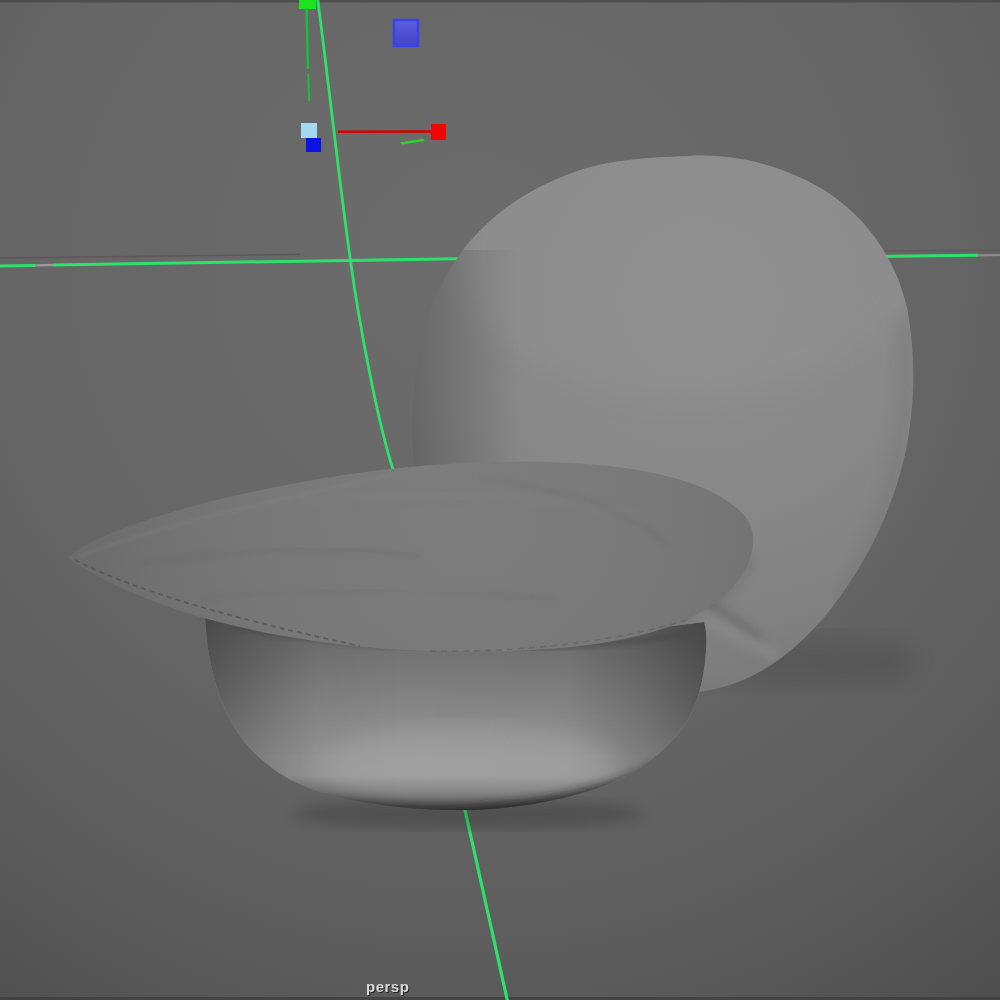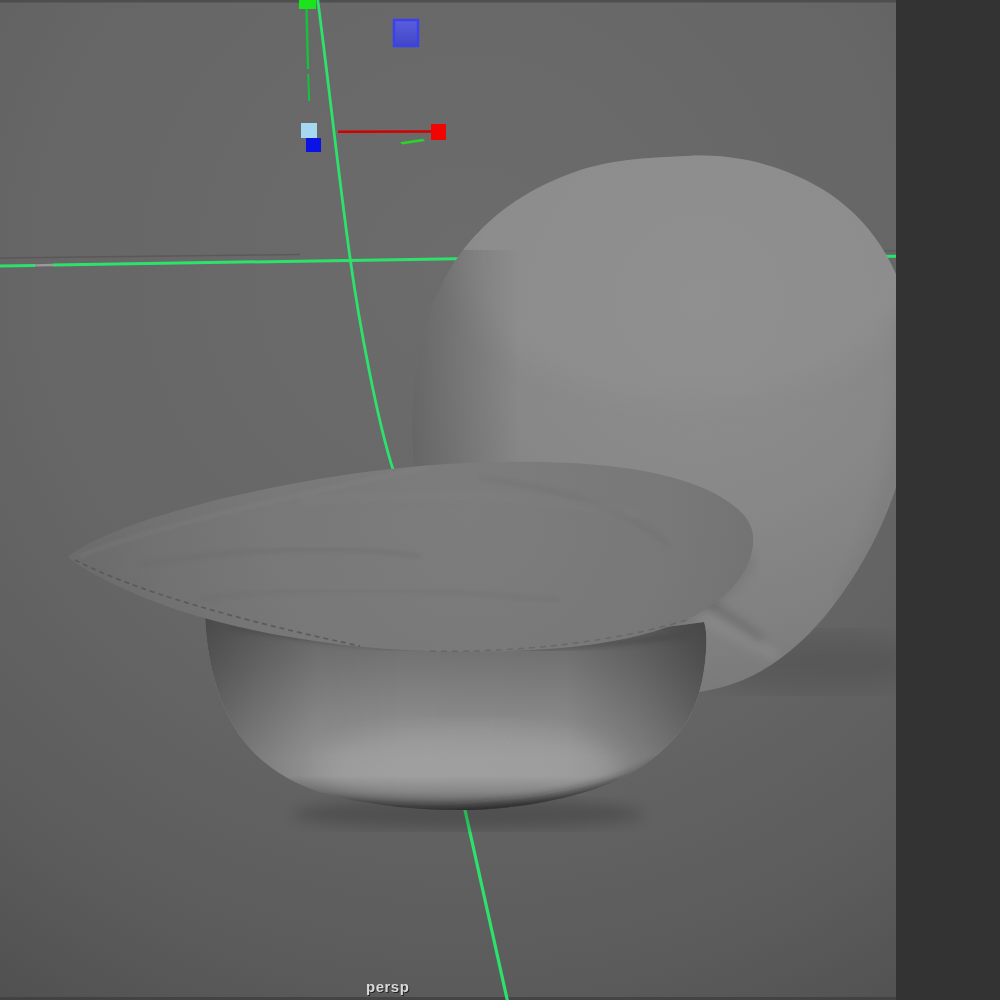--- a/index.html
+++ b/index.html
@@ -1,18 +1,18 @@
 <!DOCTYPE html>
 <html><head>
 <meta charset="utf-8">
 <style>
   html,body{margin:0;padding:0;background:#333;}
   .viewport{
     position:relative;
-    width:896px;height:1000px;
+    width:1000px;height:1000px;
     overflow:hidden;
     font-family:"Liberation Sans", sans-serif;
   }
   .viewport svg{position:absolute;left:0;top:0;}
   .persp-label{
     position:absolute;
     left:366px;top:978px;
     font-size:15px;
     font-weight:bold;
     letter-spacing:0.5px;

